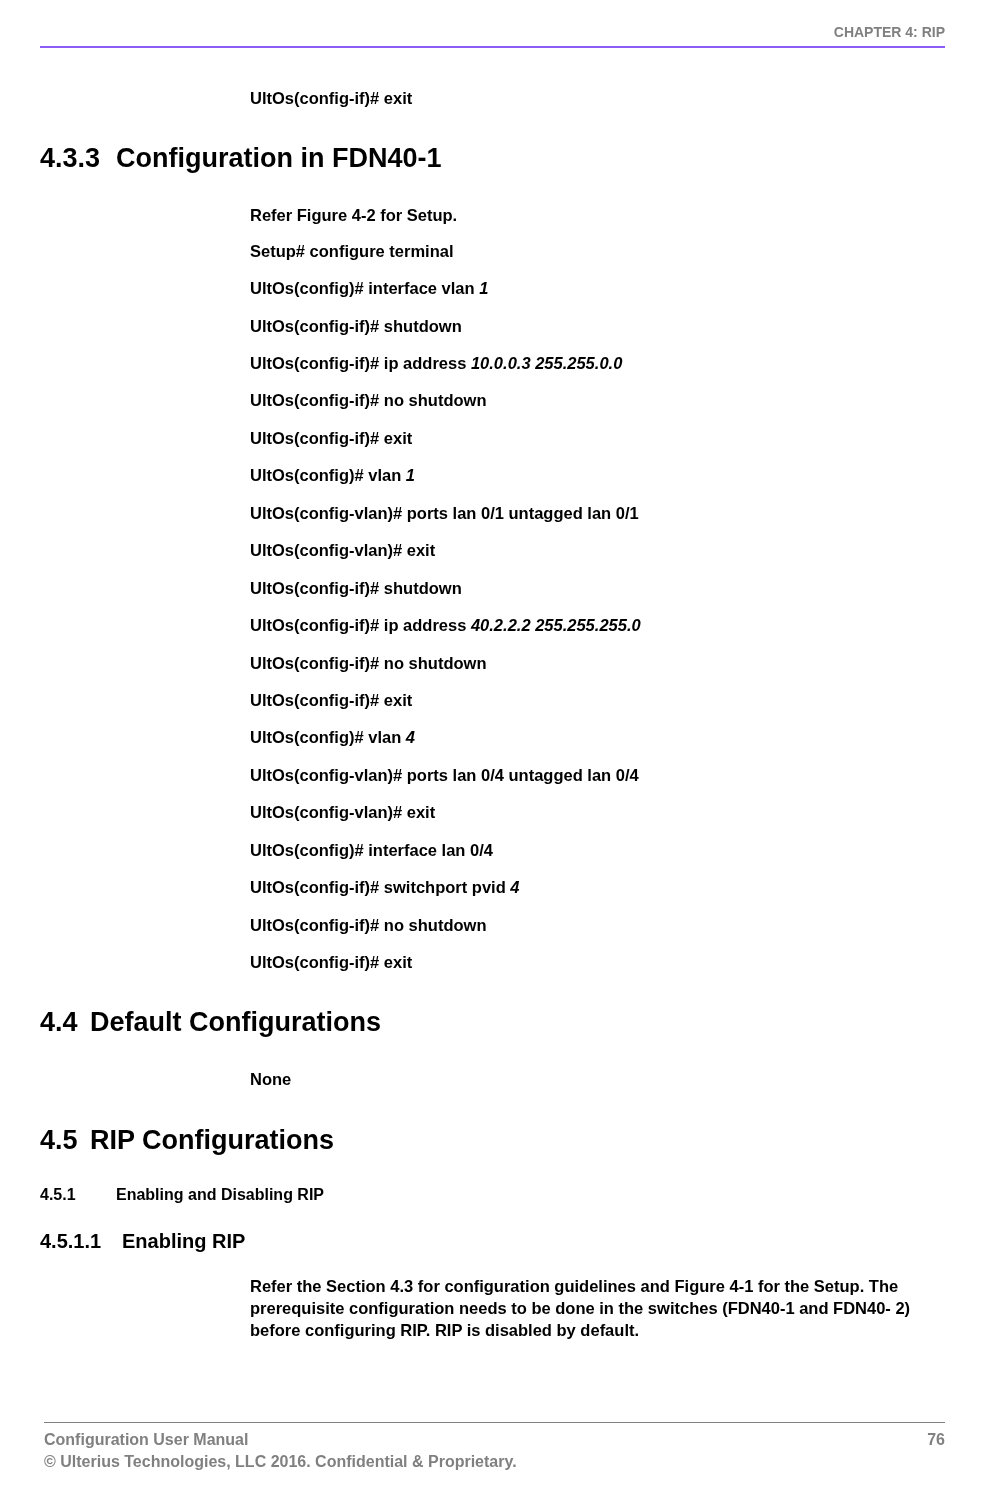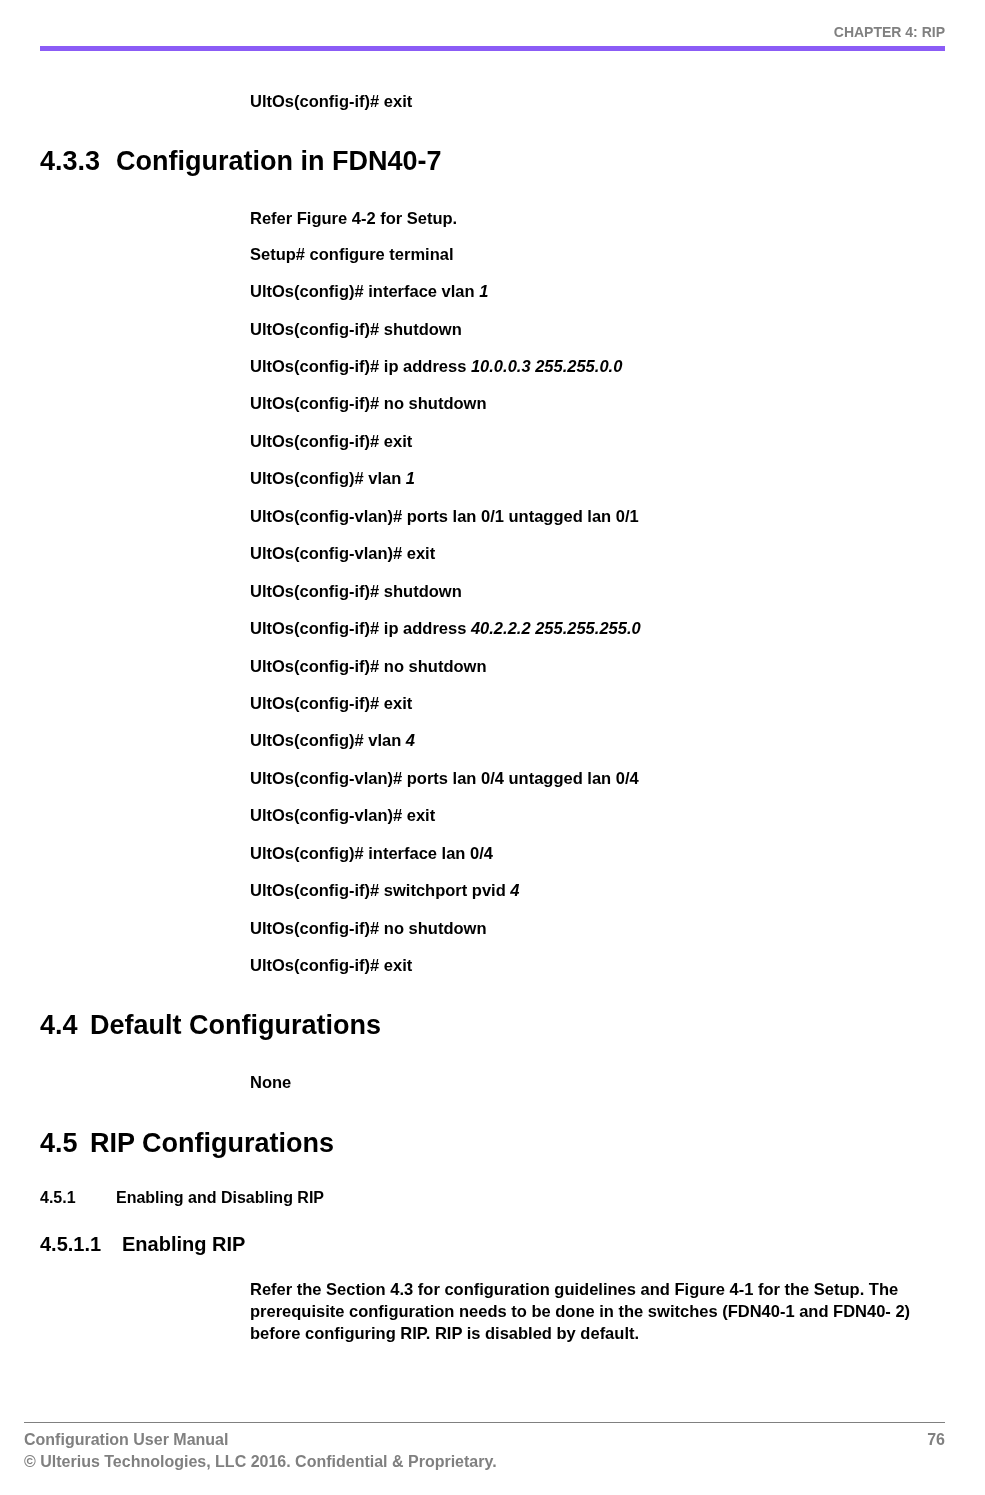--- a/index.html
+++ b/index.html
@@ -15,21 +15,21 @@
       height: 1495px;
       position: relative;
       padding: 24px 40px 24px 40px;
     }
     .header {
       text-align: right;
       font-size: 14px;
       font-weight: bold;
       color: #808080;
       padding-bottom: 6px;
-      border-bottom: 5px solid #8b5cf6;
+      border-bottom: 2px solid #8b5cf6;
       margin-bottom: 40px;
     }
     .content {
       padding-left: 0;
       margin-top: 8px;
     }
     .indented {
       margin-left: 210px;
       font-weight: bold;
     }
@@ -77,21 +77,21 @@
       margin-top: 22px;
       margin-bottom: 22px;
     }
     .h4 .num {
       display: inline-block;
       min-width: 82px;
     }
     .footer {
       position: absolute;
       bottom: 24px;
-      left: 24px;
+      left: 44px;
       right: 40px;
       border-top: 1px solid #808080;
       padding-top: 8px;
       color: #808080;
       font-weight: bold;
       font-size: 16px;
     }
     .footer-row {
       display: flex;
       justify-content: space-between;
@@ -105,21 +105,21 @@
 
 <div class="header">
   <span>CHAPTER 4: RIP</span>
 </div>
 
 <div class="content">
 
   <div class="indented cmd-line">UltOs(config-if)# exit</div>
 
   <div class="h2">
-    <span class="num">4.3.3</span><span>Configuration in FDN40-7</span>
+    <span class="num">4.3.3</span><span>Configuration in FDN40-1</span>
   </div>
 
   <div class="indented body-text">Refer Figure 4-2 for Setup.</div>
 
   <div class="indented cmd-line">Setup# configure terminal</div>
   <div class="indented cmd-line"><span>UltOs(config)# interface vlan </span><span class="bold-italic">1</span></div>
   <div class="indented cmd-line">UltOs(config-if)# shutdown</div>
   <div class="indented cmd-line"><span>UltOs(config-if)# ip address </span><span class="bold-italic">10.0.0.3 255.255.0.0</span></div>
   <div class="indented cmd-line">UltOs(config-if)# no shutdown</div>
   <div class="indented cmd-line">UltOs(config-if)# exit</div>

